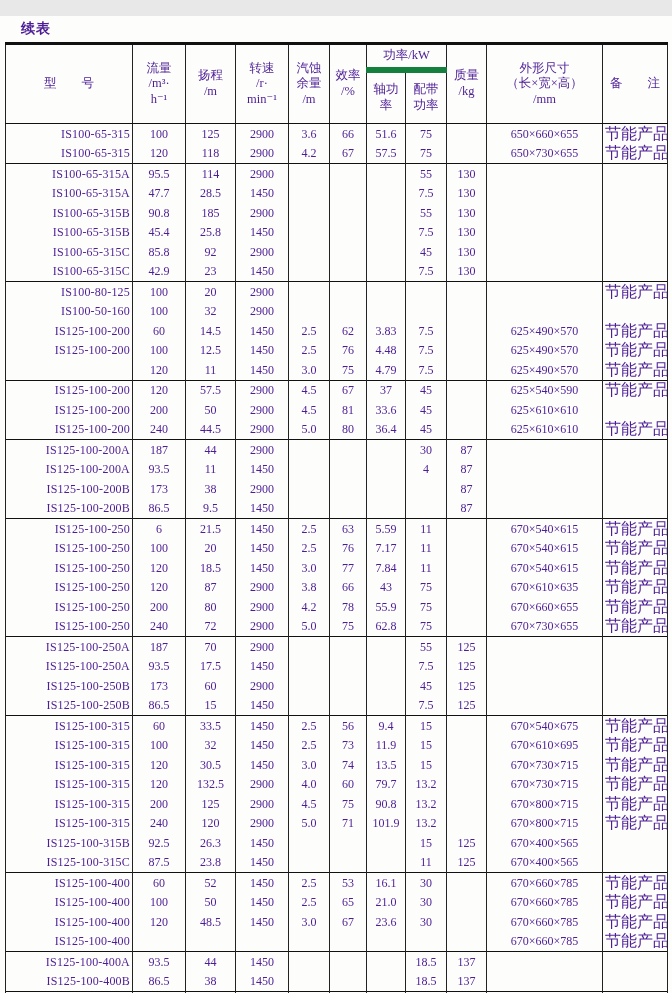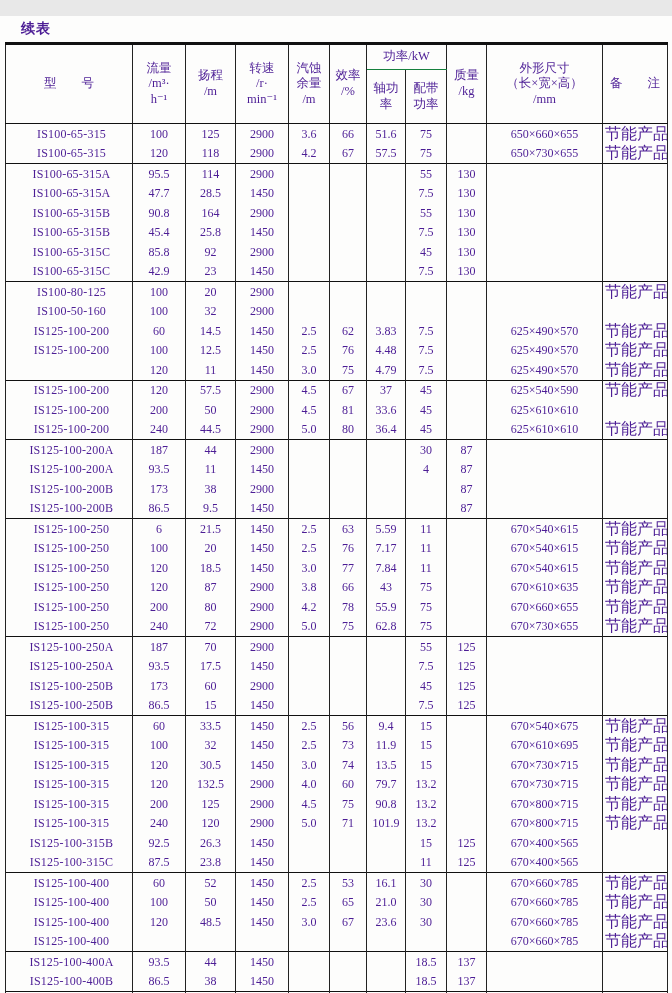--- a/index.html
+++ b/index.html
@@ -48,30 +48,30 @@
     font-weight: normal;
     white-space: pre-line;
     text-align: center;
     vertical-align: middle;
     line-height: 1.25;
     border-bottom: 1.5px solid #111;
     font-size: 12.5px;
   }
   thead tr.header-row-top { height: 26px; }
   thead tr.header-row-sub { height: 54px; }
-  thead th.power-group-header { border-bottom: 1px solid #15803d; }
+  thead th.power-group-header { border-bottom: 6px solid #15803d; }
   tbody td {
     height: 19.5px;
     text-align: center;
     vertical-align: middle;
     font-size: 12px;
     line-height: 1;
   }
   tbody td.col-model {
-    text-align: center;
+    text-align: right;
     padding-left: 7px;
     letter-spacing: 0.2px;
   }
   tbody td.col-remarks { font-size: 16px; }
   tbody tr.group-start td { border-top: 1.5px solid #111; }
   tbody tr:first-child td { border-top: none; }
   
   col.c-model { width: 127px; }
   col.c-flow { width: 53px; }
   col.c-head { width: 50px; }
@@ -183,21 +183,21 @@
           <td class="col-efficiency"></td>
           <td class="col-shaft"></td>
           <td class="col-rated">7.5</td>
           <td class="col-mass">130</td>
           <td class="col-dims"></td>
           <td class="col-remarks"></td>
         </tr>
         <tr>
           <td class="col-model">IS100-65-315B</td>
           <td class="col-flow">90.8</td>
-          <td class="col-head">164</td>
+          <td class="col-head">185</td>
           <td class="col-speed">2900</td>
           <td class="col-npsh"></td>
           <td class="col-efficiency"></td>
           <td class="col-shaft"></td>
           <td class="col-rated">55</td>
           <td class="col-mass">130</td>
           <td class="col-dims"></td>
           <td class="col-remarks"></td>
         </tr>
         <tr>

